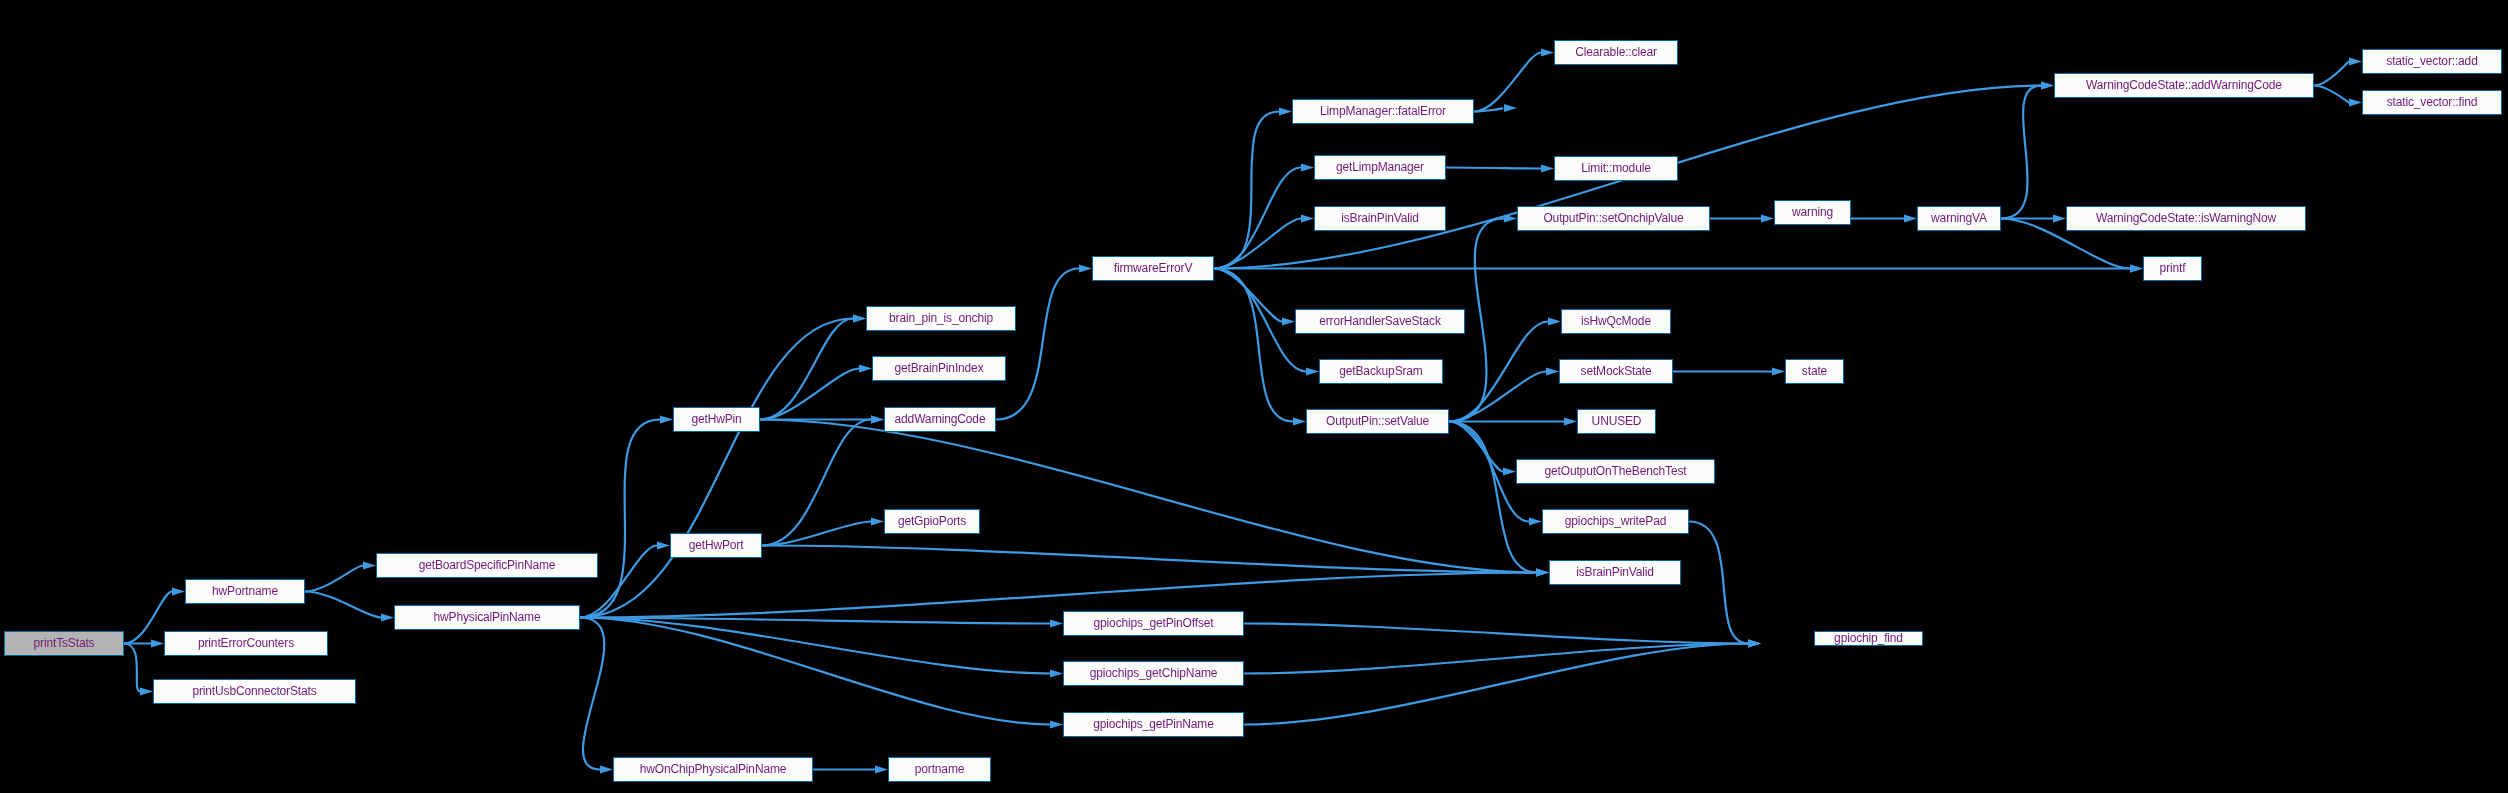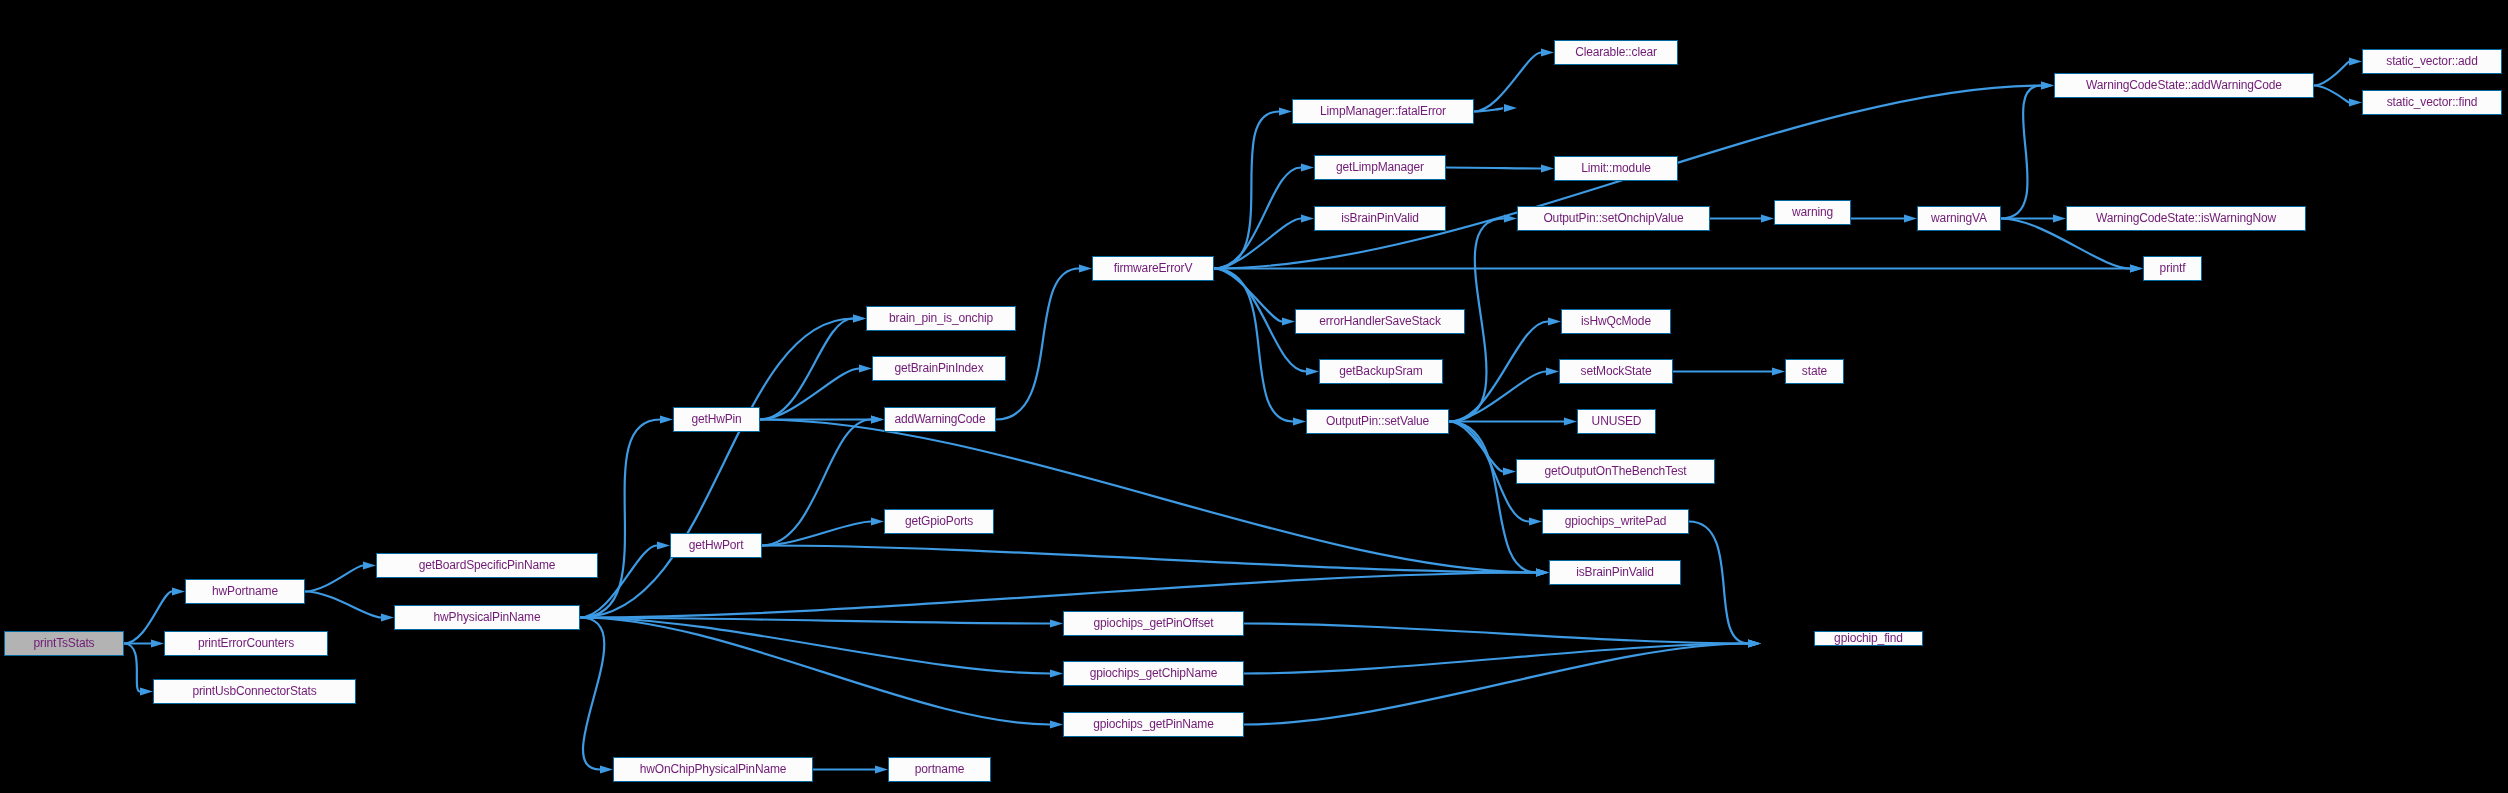--- a/index.html
+++ b/index.html
@@ -161,21 +161,21 @@
     <div class="node" style="left: 153px; top: 679px; width: 203px; height: 25px;">printUsbConnectorStats</div>
     <div class="node" style="left: 376px; top: 553px; width: 222px; height: 25px;">getBoardSpecificPinName</div>
     <div class="node" style="left: 394px; top: 605px; width: 186px; height: 25px;">hwPhysicalPinName</div>
     <div class="node" style="left: 613px; top: 757px; width: 200px; height: 25px;">hwOnChipPhysicalPinName</div>
     <div class="node" style="left: 888px; top: 757px; width: 103px; height: 25px;">portname</div>
     <div class="node" style="left: 673px; top: 407px; width: 87px; height: 25px;">getHwPin</div>
     <div class="node" style="left: 670px; top: 533px; width: 92px; height: 25px;">getHwPort</div>
     <div class="node" style="left: 866px; top: 306px; width: 150px; height: 25px;">brain_pin_is_onchip</div>
     <div class="node" style="left: 872px; top: 356px; width: 134px; height: 25px;">getBrainPinIndex</div>
     <div class="node" style="left: 884px; top: 407px; width: 112px; height: 25px;">addWarningCode</div>
-    <div class="node" style="left: 884px; top: 509px; width: 110px; height: 25px;">getGpioPorts</div>
+    <div class="node" style="left: 884px; top: 509px; width: 96px; height: 25px;">getGpioPorts</div>
     <div class="node" style="left: 1063px; top: 611px; width: 181px; height: 25px;">gpiochips_getPinOffset</div>
     <div class="node" style="left: 1063px; top: 661px; width: 181px; height: 25px;">gpiochips_getChipName</div>
     <div class="node" style="left: 1063px; top: 712px; width: 181px; height: 25px;">gpiochips_getPinName</div>
     <div class="node" style="left: 1092px; top: 256px; width: 122px; height: 25px;">firmwareErrorV</div>
     <div class="node" style="left: 1292px; top: 99px; width: 182px; height: 25px;">LimpManager::fatalError</div>
     <div class="node" style="left: 1314px; top: 155px; width: 132px; height: 25px;">getLimpManager</div>
     <div class="node" style="left: 1314px; top: 206px; width: 132px; height: 25px;">isBrainPinValid</div>
     <div class="node" style="left: 1295px; top: 309px; width: 170px; height: 25px;">errorHandlerSaveStack</div>
     <div class="node" style="left: 1319px; top: 359px; width: 124px; height: 25px;">getBackupSram</div>
     <div class="node" style="left: 1306px; top: 409px; width: 143px; height: 25px;">OutputPin::setValue</div>

